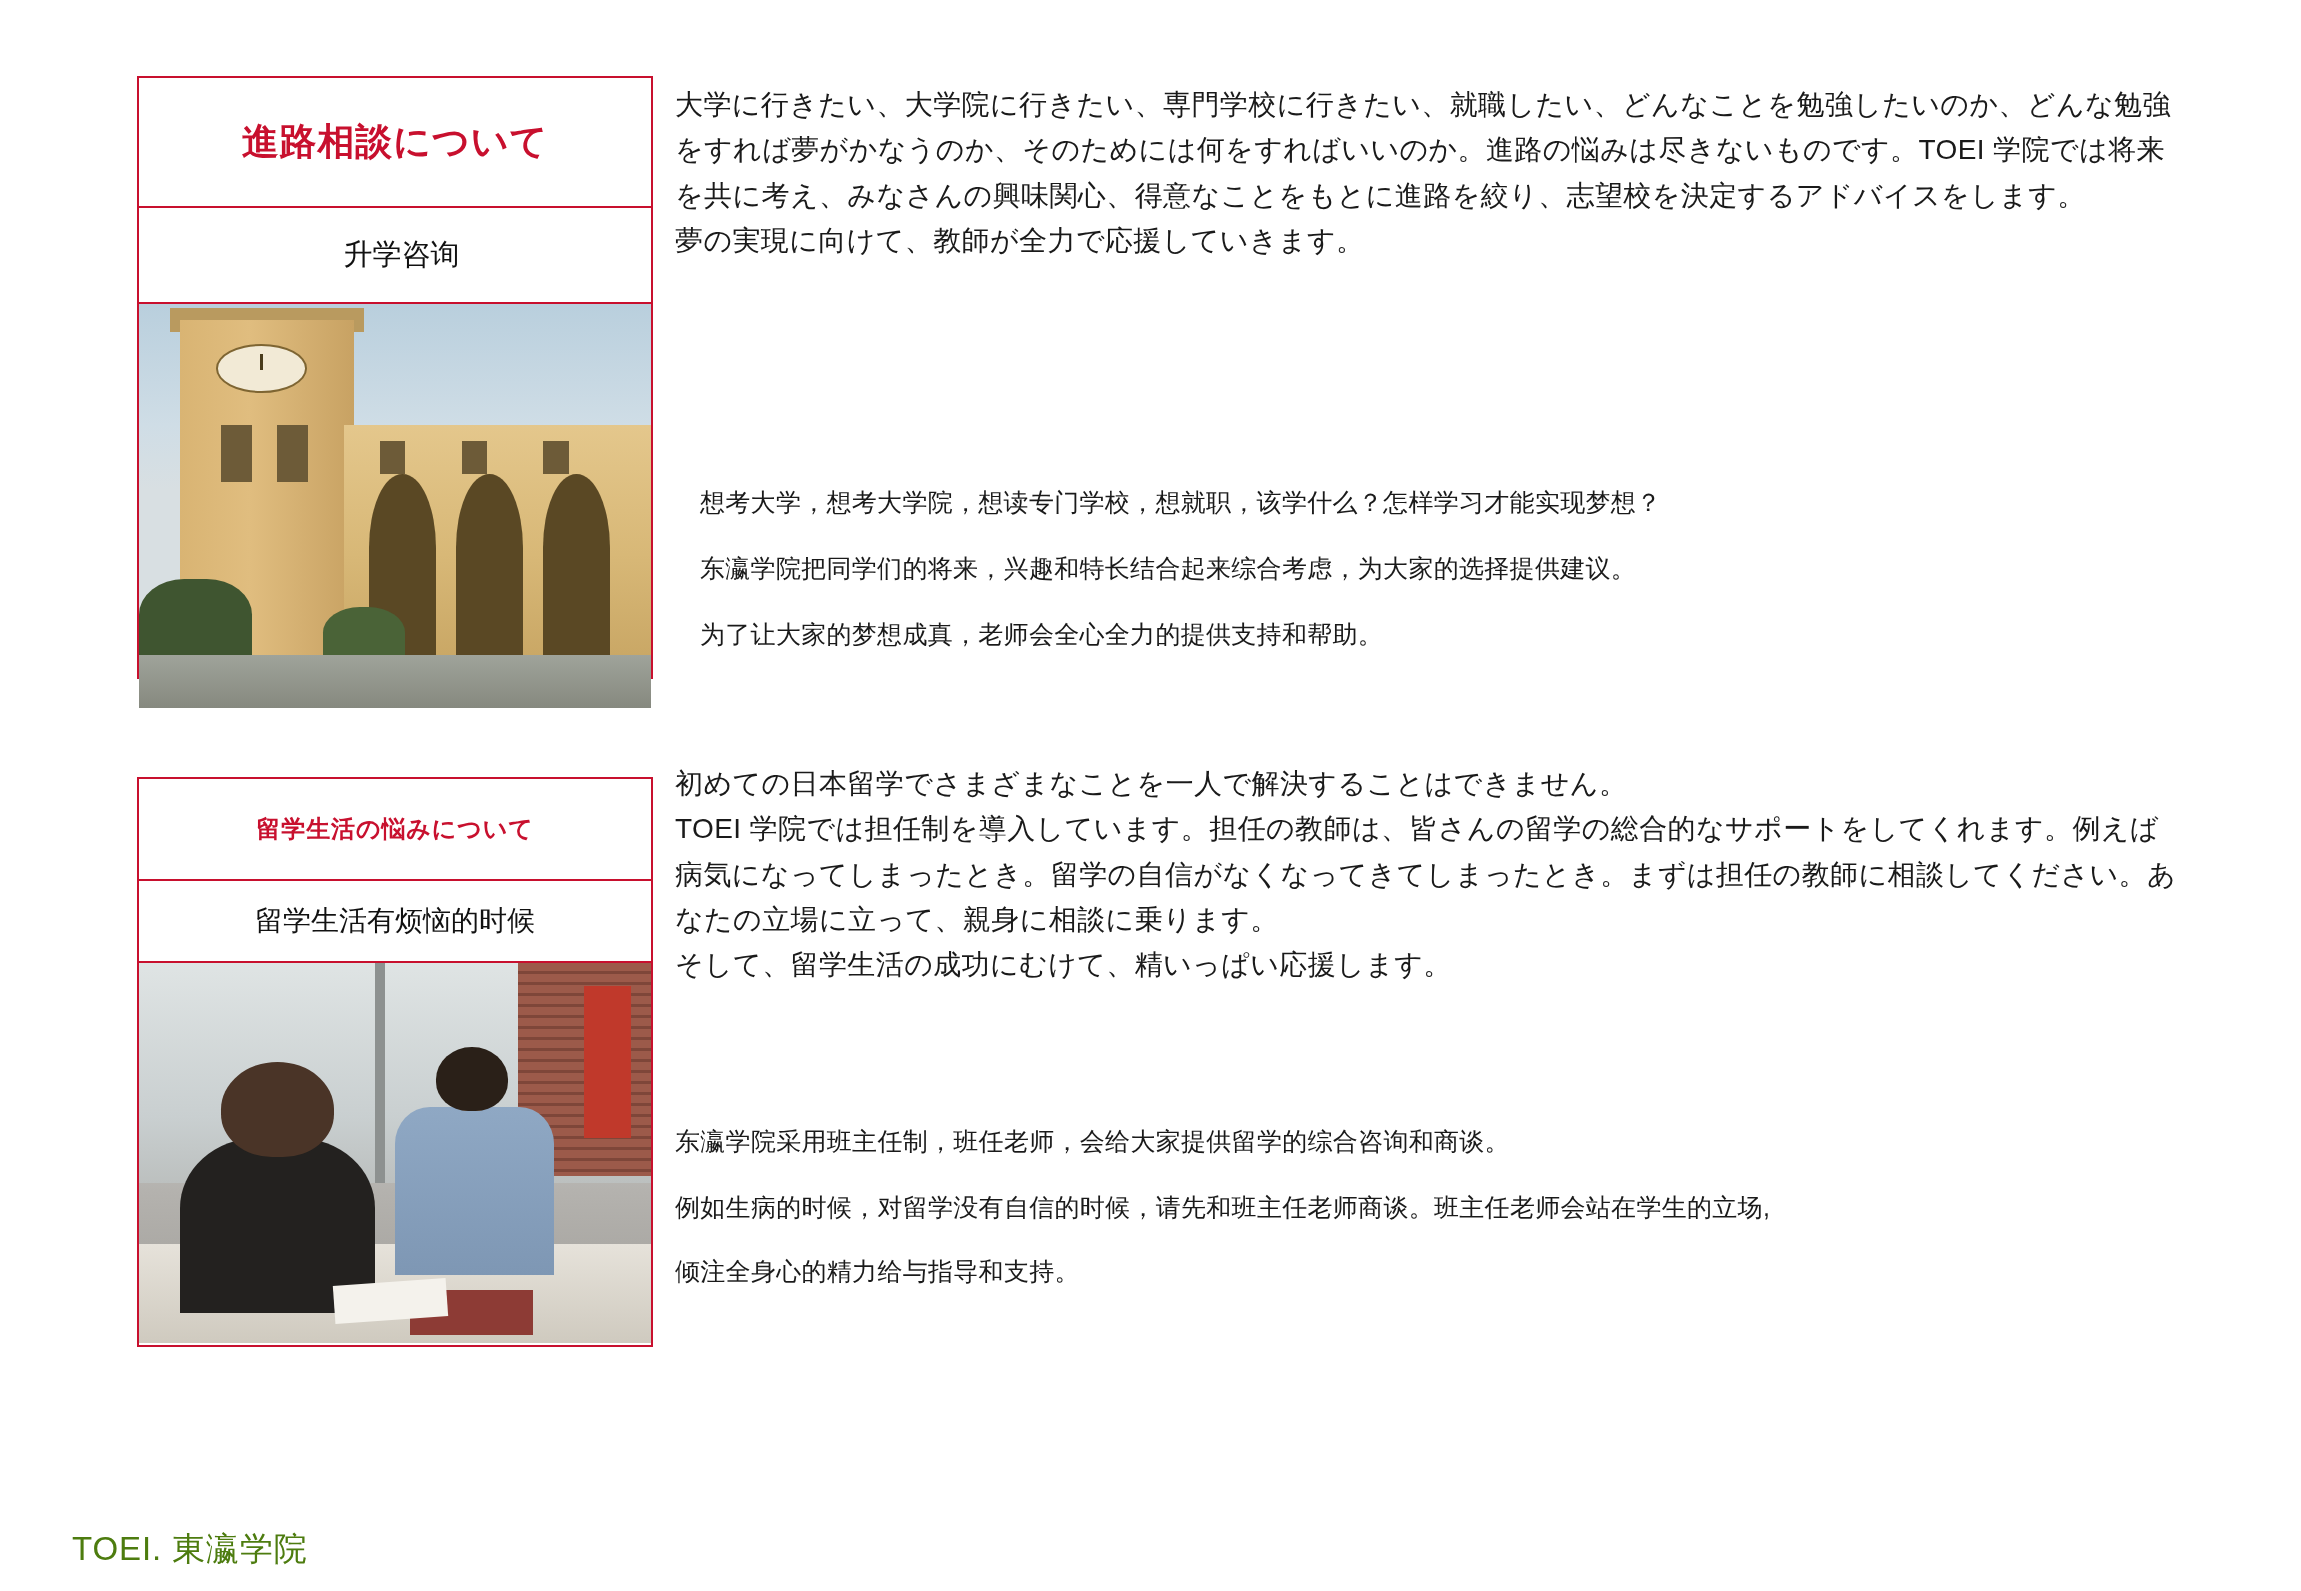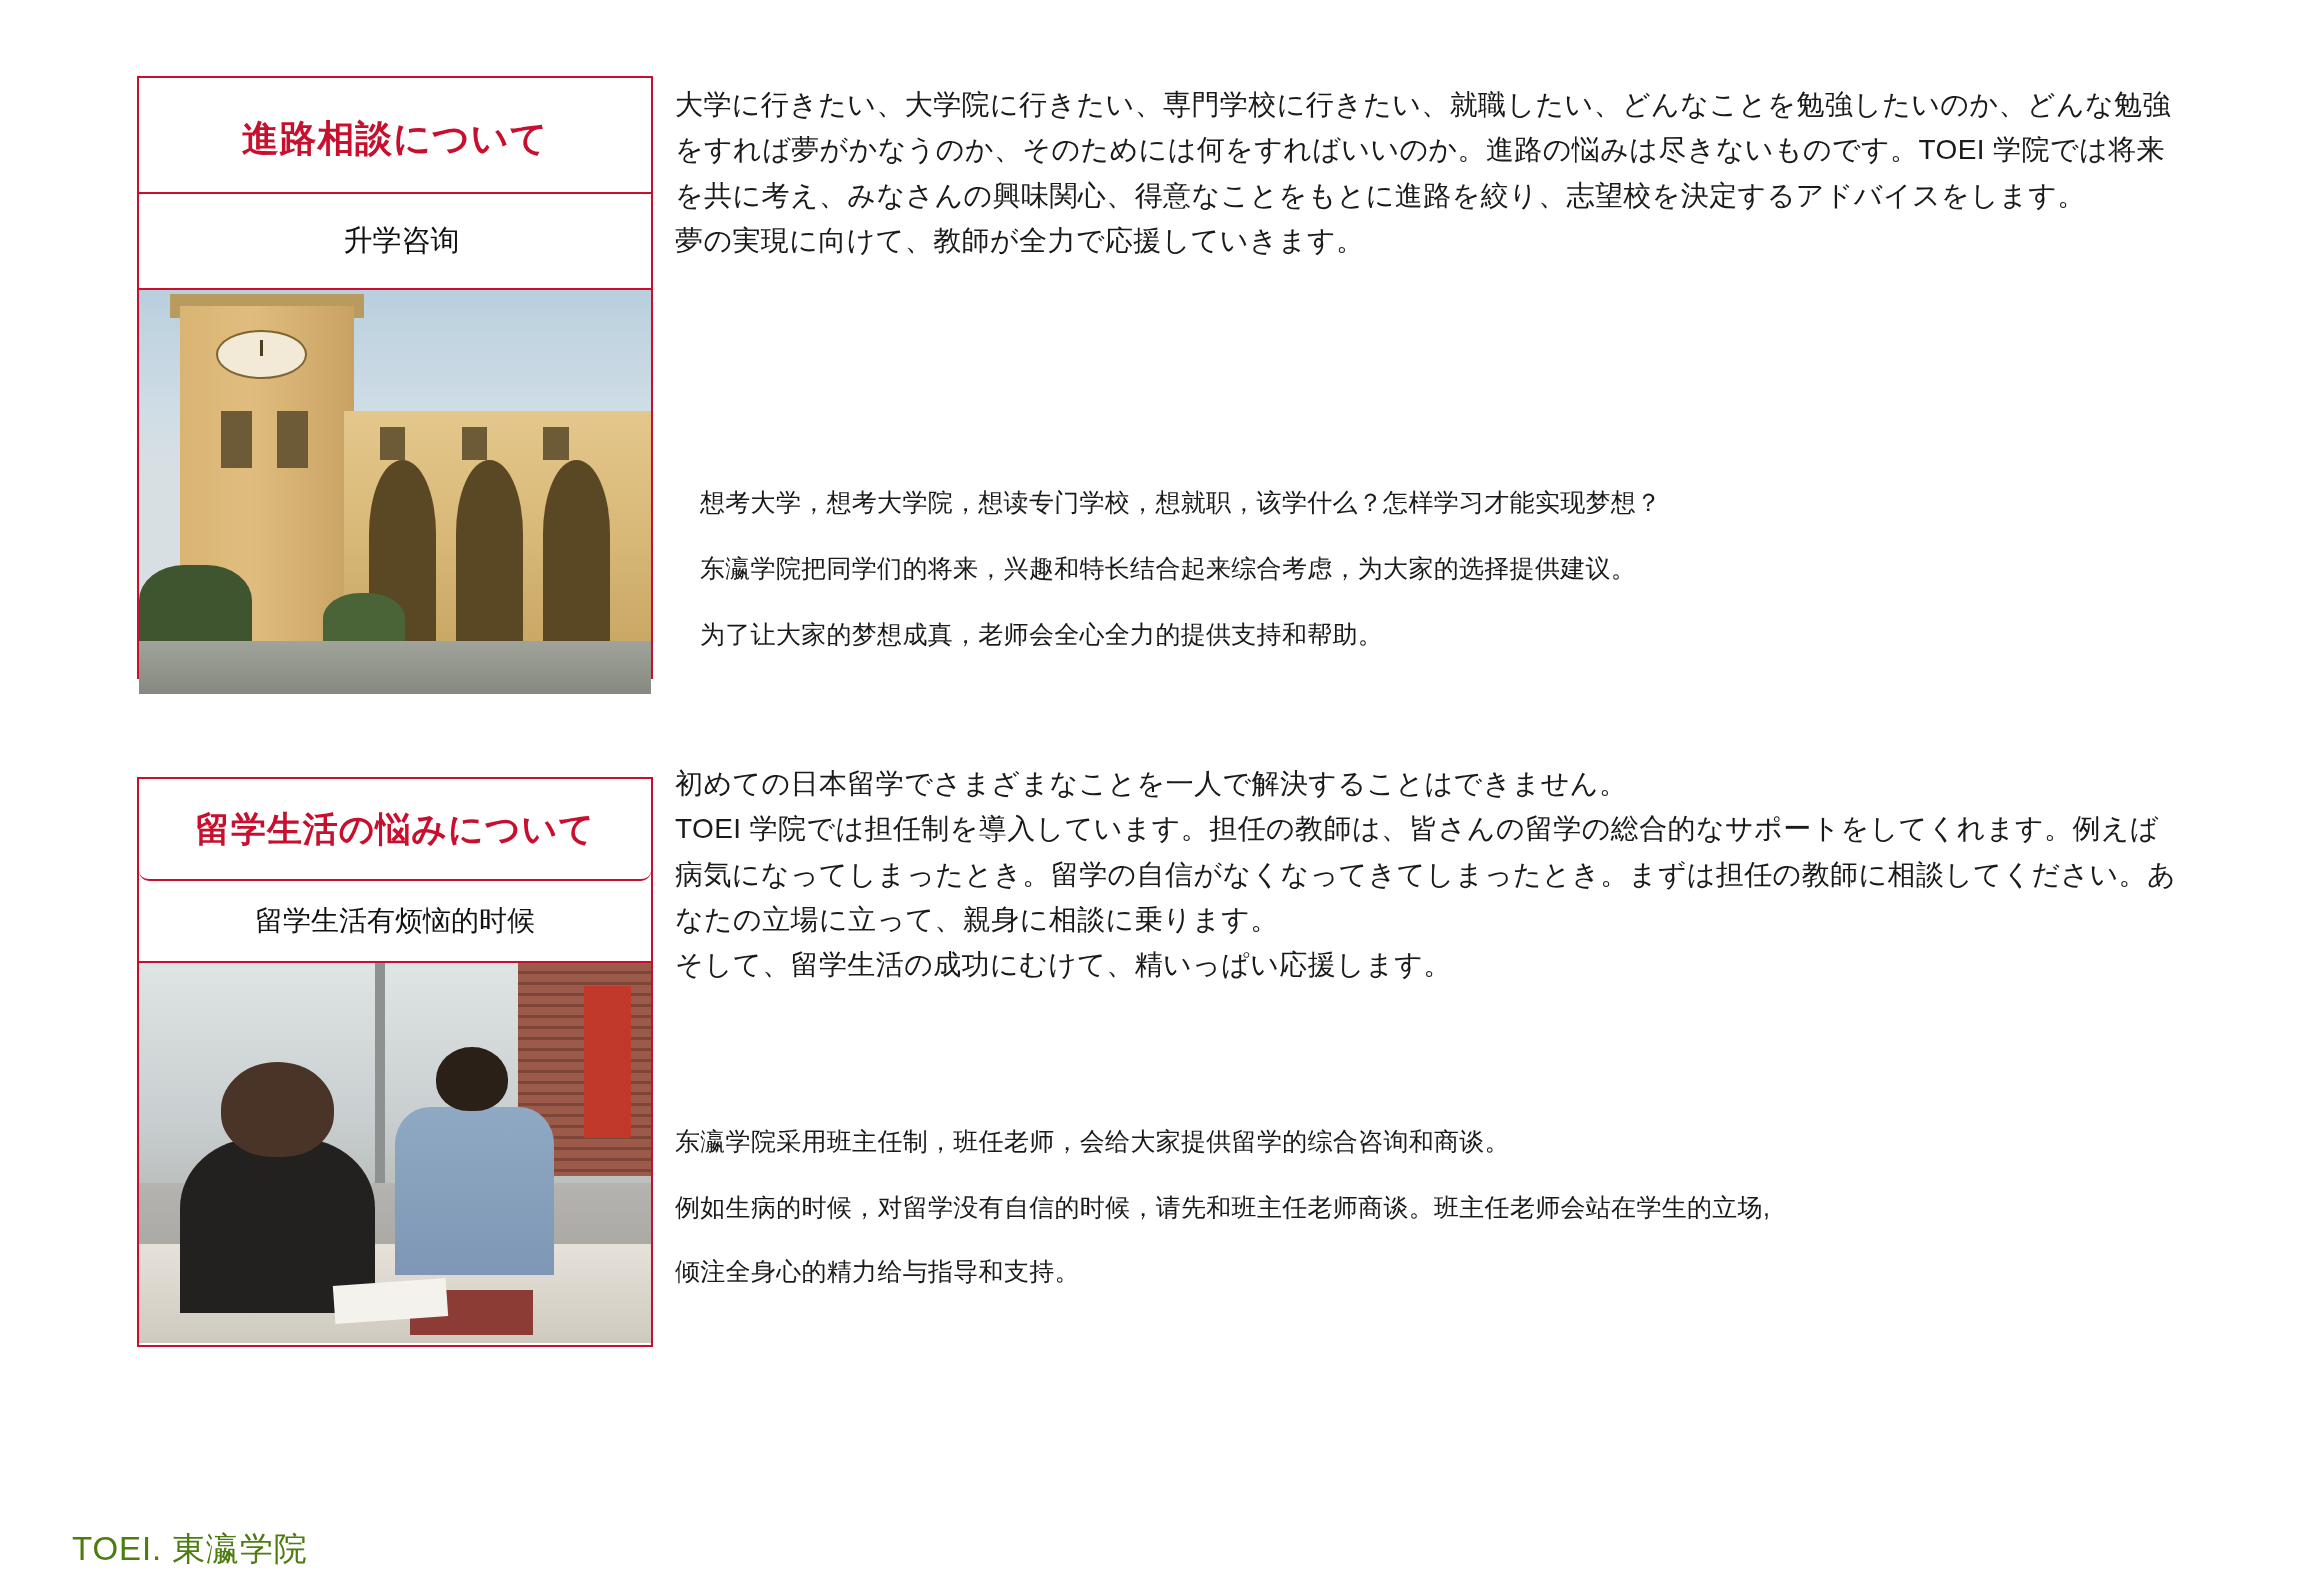--- a/index.html
+++ b/index.html
@@ -285,21 +285,21 @@
     color: #4d7c0f;
     letter-spacing: 0.9px;
   }
 </style>
 </head>
 <body>
 
 <div class="page">
 
   <div class="card" style="left:137px; top:76px; width:516px; height:603px;">
-    <div class="card-title" style="height:108px; font-size:37px;margin-top:8px;">進路相談について</div>
+    <div class="card-title" style="height:130px; font-size:37px;">進路相談について</div>
     <div class="card-subtitle" style="height:96px; font-size:29px;padding-left:13px;">升学咨询</div>
     <div class="card-photo" style="height:404px;">
       <div class="photo-tower">
         <div class="tower-roof"></div>
         <div class="tower-body"></div>
         <div class="tower-clock"></div>
         <div class="tower-window" style="left:16%; top:30%; width:6%; height:14%;"></div>
         <div class="tower-window" style="left:27%; top:30%; width:6%; height:14%;"></div>
         <div class="main-block"></div>
         <div class="tower-window" style="left:47%; top:34%; width:5%; height:8%;"></div>
@@ -320,21 +320,21 @@
     <p class="jp-para" style="margin-top:0;">夢の実現に向けて、教師が全力で応援していきます。</p>
   </div>
 
   <div class="text-block" style="left:700px; top:479px; width:1512px;">
     <p class="cn-para">想考大学，想考大学院，想读专门学校，想就职，该学什么？怎样学习才能实现梦想？</p>
     <p class="cn-para" style="margin-top:18.6px;">东瀛学院把同学们的将来，兴趣和特长结合起来综合考虑，为大家的选择提供建议。</p>
     <p class="cn-para" style="margin-top:18.6px;">为了让大家的梦想成真，老师会全心全力的提供支持和帮助。</p>
   </div>
 
   <div class="card" style="left:137px; top:777px; width:516px; height:570px;">
-    <div class="card-title" style="height:102px; font-size:35px;border-radius:10px;">留学生活の悩みについて</div>
+    <div class="card-title" style="height:102px; font-size:24px;">留学生活の悩みについて</div>
     <div class="card-subtitle" style="height:82px; font-size:28px;">留学生活有烦恼的时候</div>
     <div class="card-photo" style="height:380px;">
       <div class="photo-consult">
         <div class="glass-pane"></div>
         <div class="glass-frame"></div>
         <div class="brick-wall"></div>
         <div class="red-banner"></div>
         <div class="table-surface"></div>
         <div class="person-man-body"></div>
         <div class="man-pants"></div>

